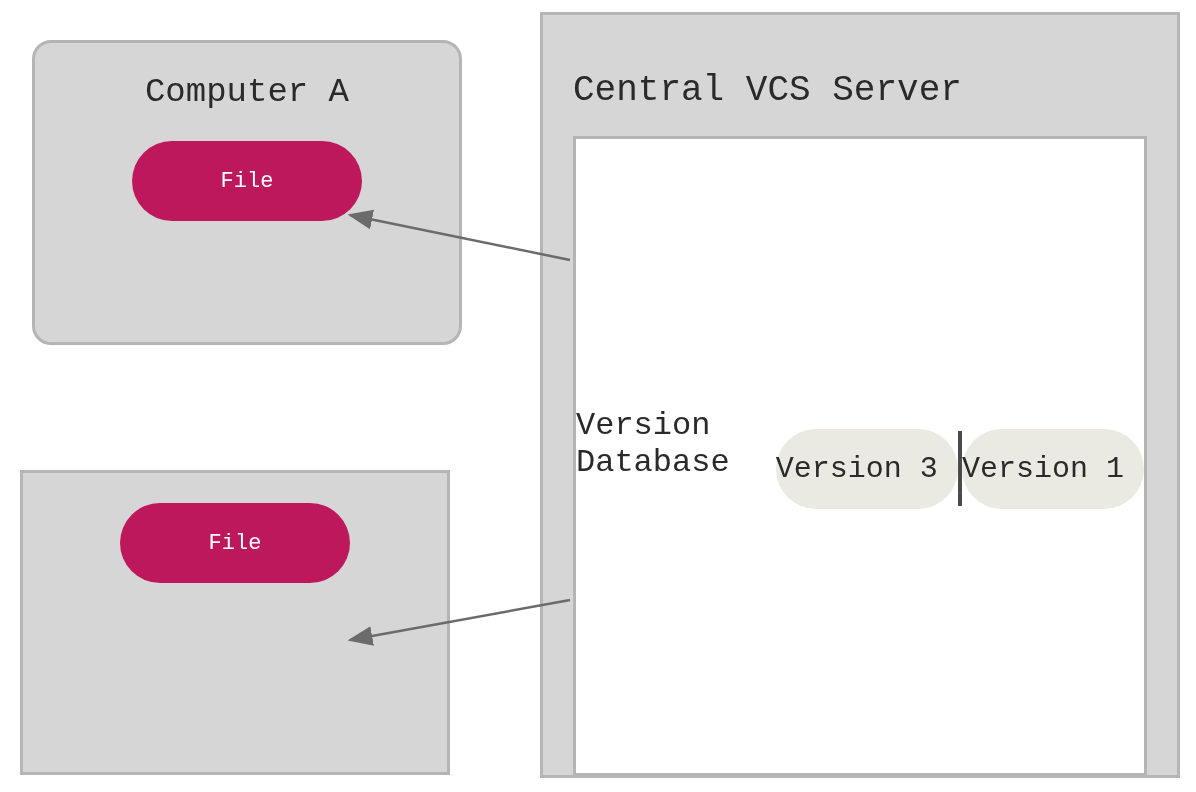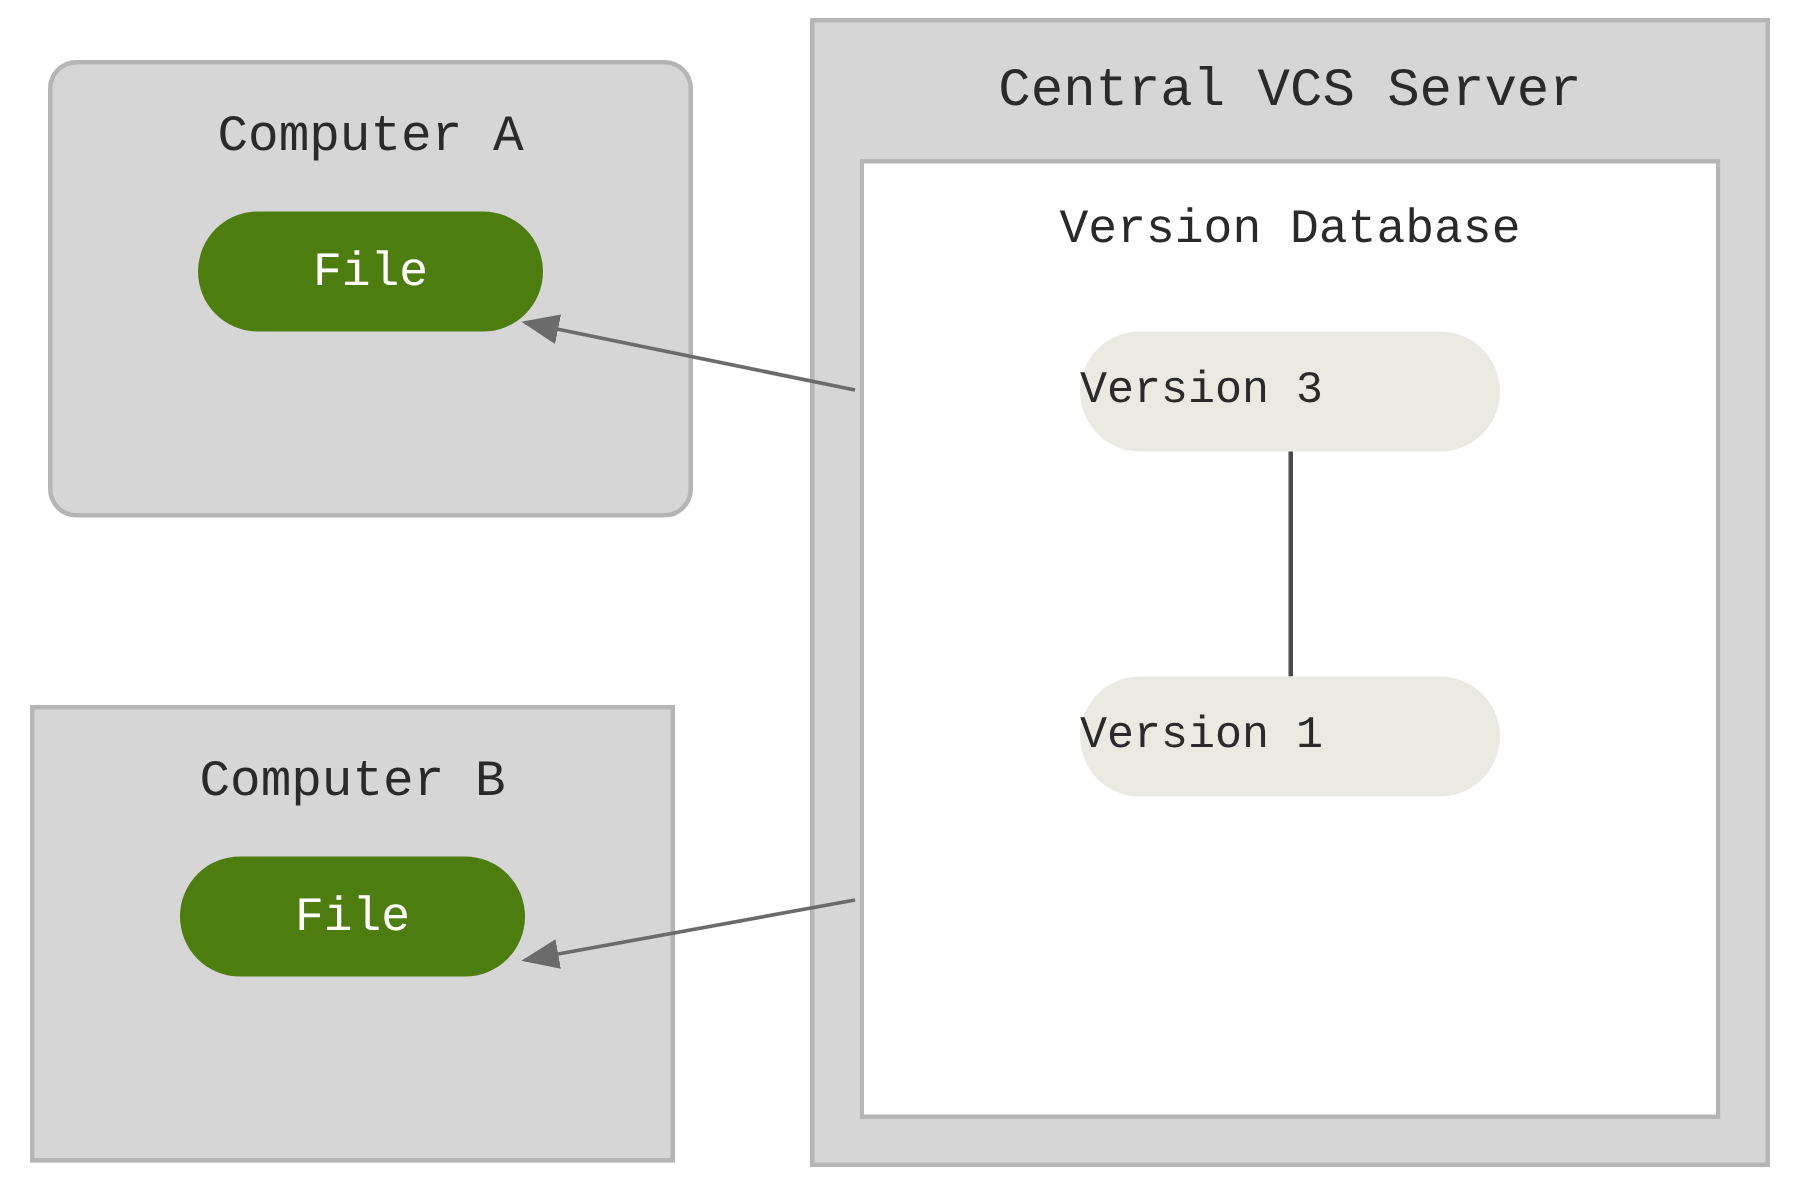--- a/index.html
+++ b/index.html
@@ -21,52 +21,52 @@
       height: 305px;
       padding-top: 30px;
     }
     .computer-title {
       font-size: 34px;
       color: #2a2a2a;
       text-align: center;
       margin-bottom: 30px;
     }
     .file-pill {
-      background: #4d7c0f;
+      background: #be185d;
       color: #ffffff;
-      font-size: 32px;
+      font-size: 22px;
       border-radius: 999px;
       width: 230px;
       height: 80px;
       display: flex;
       align-items: center;
       justify-content: center;
       margin: 0 auto;
     }
     .server-box {
       left: 540px;
       top: 12px;
       width: 640px;
       height: 766px;
       padding: 25px 30px 30px 30px;
     }
     .server-title {
       font-size: 36px;
       color: #2a2a2a;
-      text-align: center;
+      text-align: left;
       margin-bottom: 25px;
+      margin-top: 30px;
     }
     .database-box {
       background: #ffffff;
       border: 3px solid #b5b5b5;
       width: 100%;
       height: 640px;
       padding-top: 25px;
       display: flex;
-      flex-direction: column;
       align-items: center;
     }
     .database-title {
       font-size: 32px;
       color: #2a2a2a;
       margin-bottom: 50px;
     }
     .version-pill {
       background: #eaeae3;
       color: #2a2a2a;
@@ -96,21 +96,20 @@
 <body>
 
 <div class="box computer-box" style="left:32px; top:40px;border-radius:19px;">
   <div class="computer-title">Computer A</div>
   <div class="file-pill">
     <span>File</span>
   </div>
 </div>
 
 <div class="box computer-box" style="left:20px; top:470px;">
-  <div class="computer-title">Computer B</div>
   <div class="file-pill">
     <span>File</span>
   </div>
 </div>
 
 <div class="box server-box">
   <div class="server-title">Central VCS Server</div>
   <div class="database-box">
     <div class="database-title">Version Database</div>
     <div class="version-pill">

